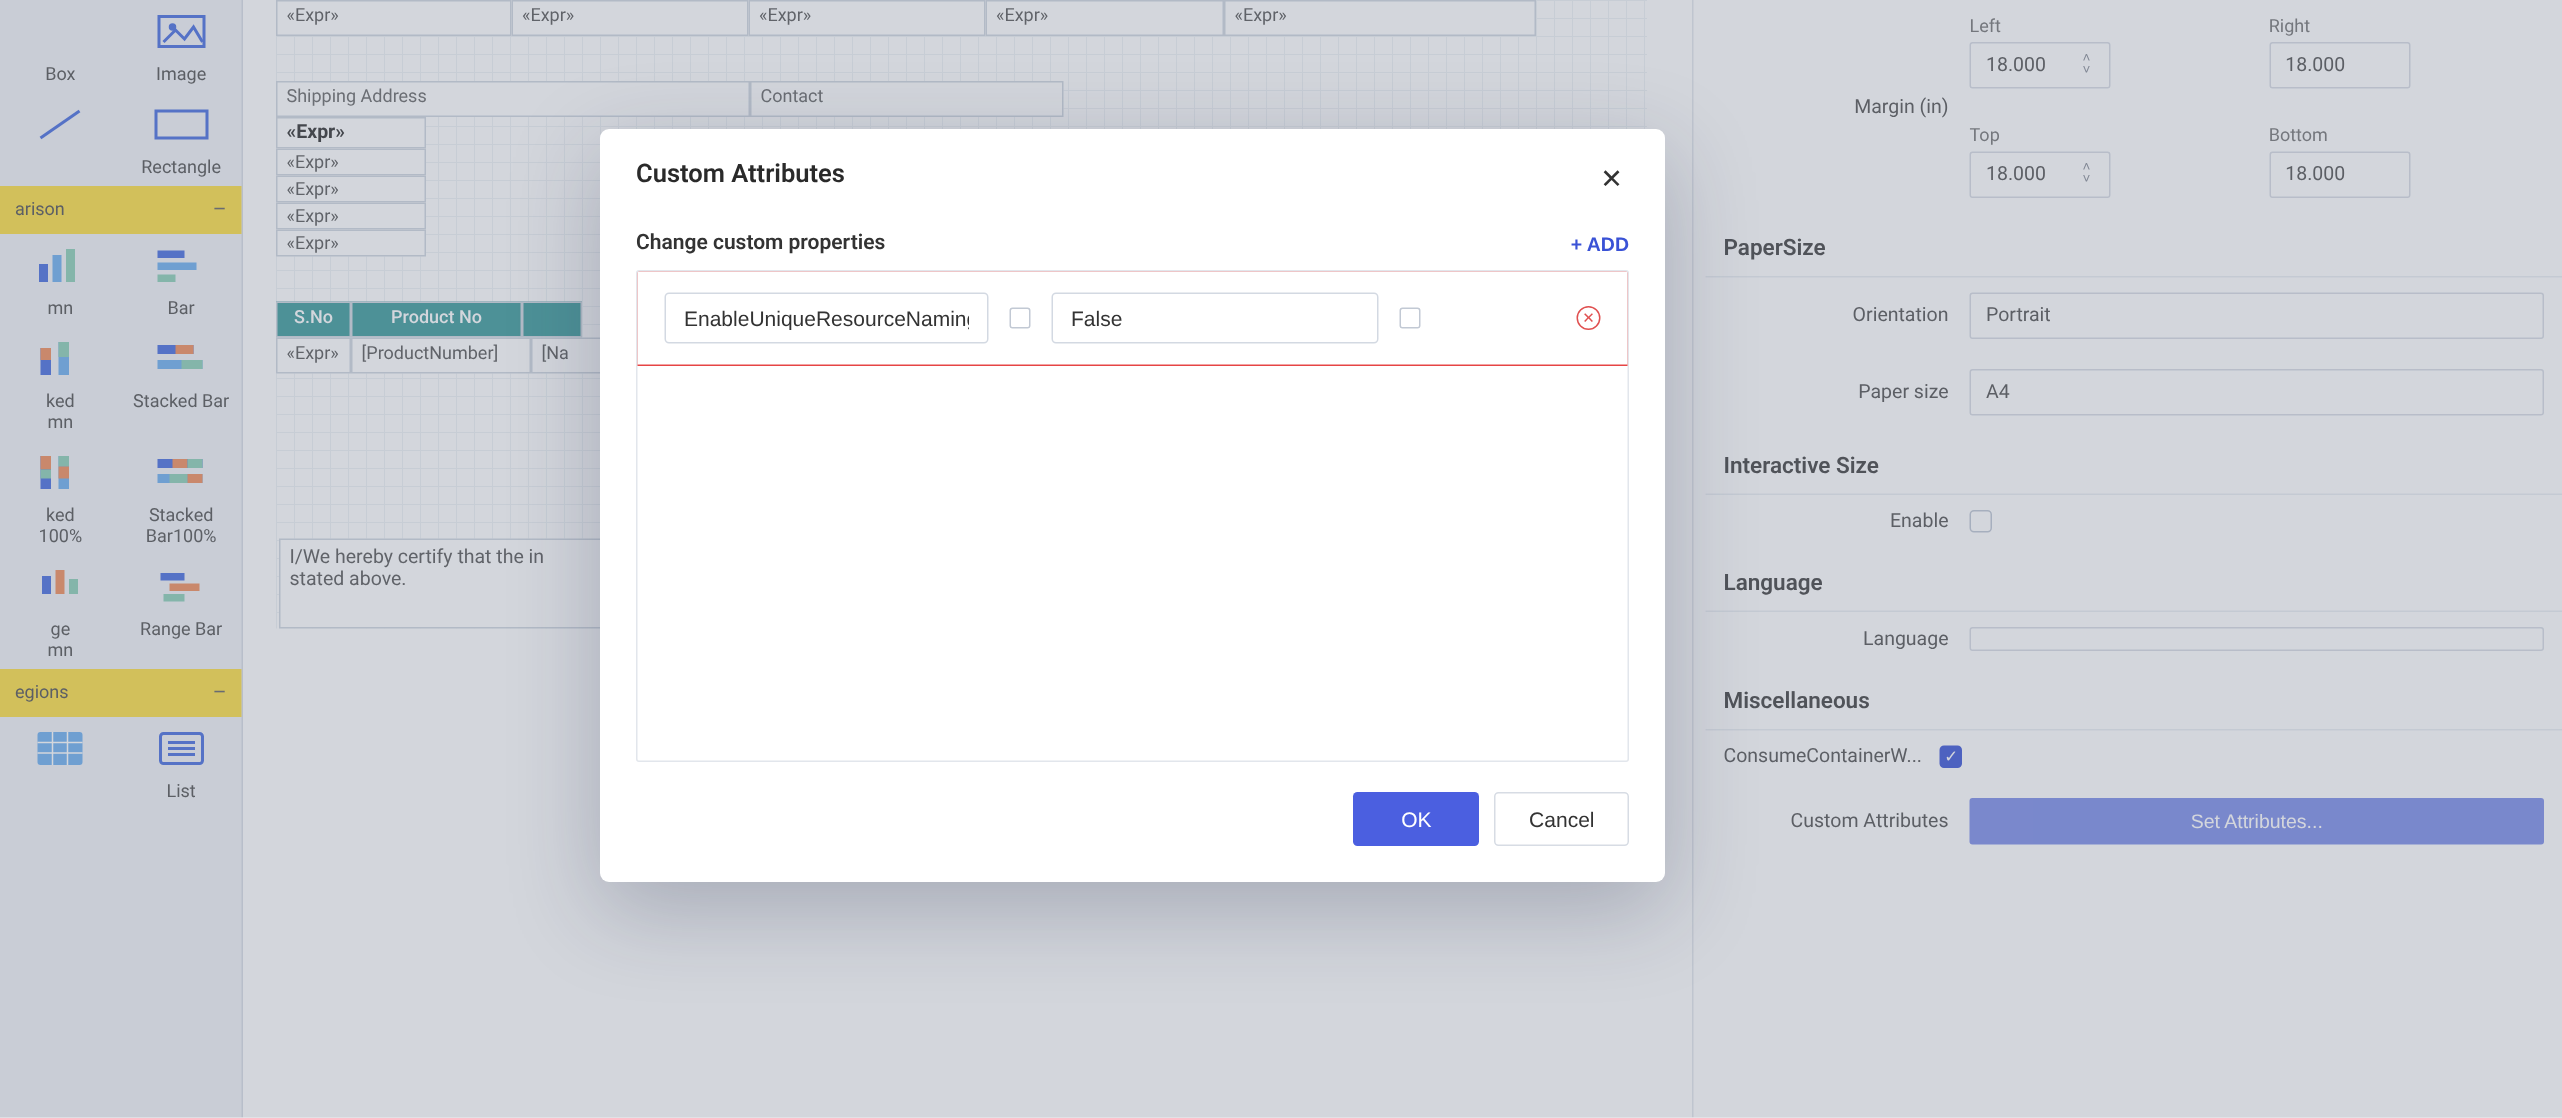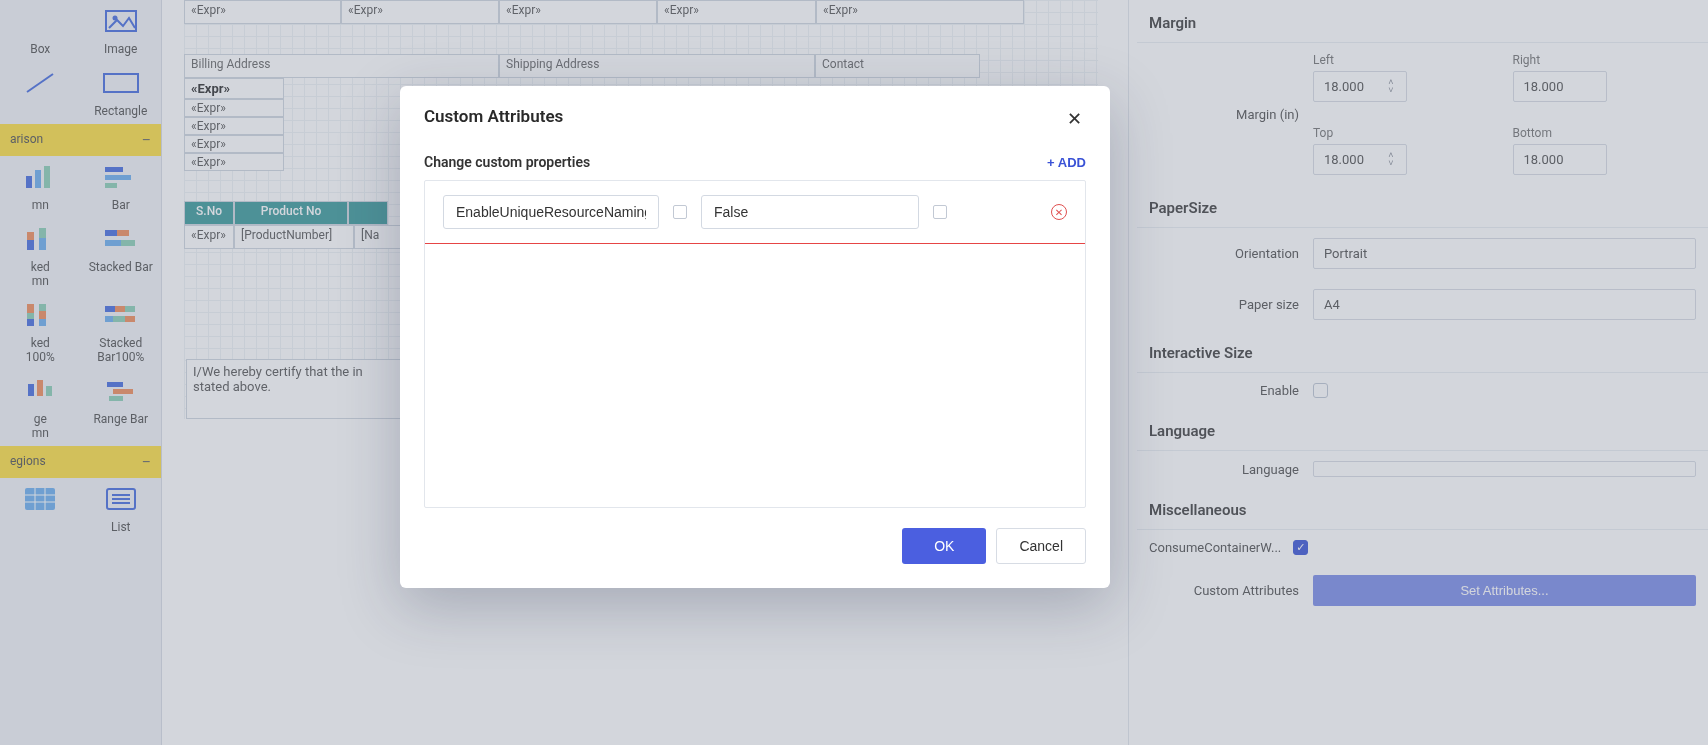--- a/index.html
+++ b/index.html
@@ -467,23 +467,22 @@
 
       <div class="row-cells" style="margin-top:0">
         <div class="cell" style="width:157px">«Expr»</div>
         <div class="cell" style="width:158px">«Expr»</div>
         <div class="cell" style="width:158px">«Expr»</div>
         <div class="cell" style="width:159px">«Expr»</div>
         <div class="cell" style="width:208px">«Expr»</div>
       </div>
 
       <div class="row-cells" style="margin-top:30px">
-        <div class="cell lbl-cell" style="width:315px">Billing Address</div>
         <div class="cell lbl-cell" style="width:316px">Shipping Address</div>
-        <div class="cell lbl-cell" style="width:165px">Contact</div>
+        <div class="cell lbl-cell" style="width:209px">Contact</div>
       </div>
 
       <div style="border:1px solid #cfd6e0; width:100px; padding:2px 6px; font-weight:700; color:#333; background:#fff">«Expr»</div>
       <div style="border:1px solid #cfd6e0; width:100px; padding:1px 6px; color:#5b5b5b; font-size:12px; background:#fff">«Expr»</div>
       <div style="border:1px solid #cfd6e0; width:100px; padding:1px 6px; color:#5b5b5b; font-size:12px; background:#fff">«Expr»</div>
       <div style="border:1px solid #cfd6e0; width:100px; padding:1px 6px; color:#5b5b5b; font-size:12px; background:#fff">«Expr»</div>
       <div style="border:1px solid #cfd6e0; width:100px; padding:1px 6px; color:#5b5b5b; font-size:12px; background:#fff">«Expr»</div>
 
       <div class="row-cells" style="margin-top:30px">
         <div class="cell hdr-cell" style="width:50px">S.No</div>
@@ -497,21 +496,20 @@
       </div>
 
       <div class="certify" style="white-space:pre-line">I/We hereby certify that the in
 stated above.</div>
     </div>
   </div>
 
   <div class="props">
     <div class="props-inner">
 
-      <div class="sect-hdr">Margin</div>
       <div class="prop-row">
         <div class="lbl">Margin (in)</div>
         <div class="margin-grid">
           <div class="mg-cell">
             <div class="mg-lbl">Left</div>
             <div class="prop-input small">
               <span>18.000</span>
               <span class="spinners">
                   <span class="spin">˄</span>
                   <span class="spin">˅</span>

